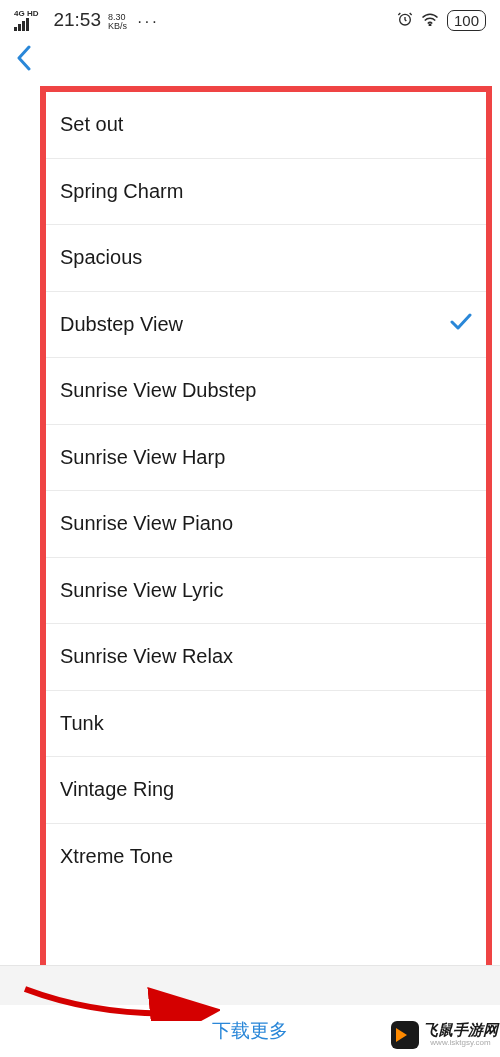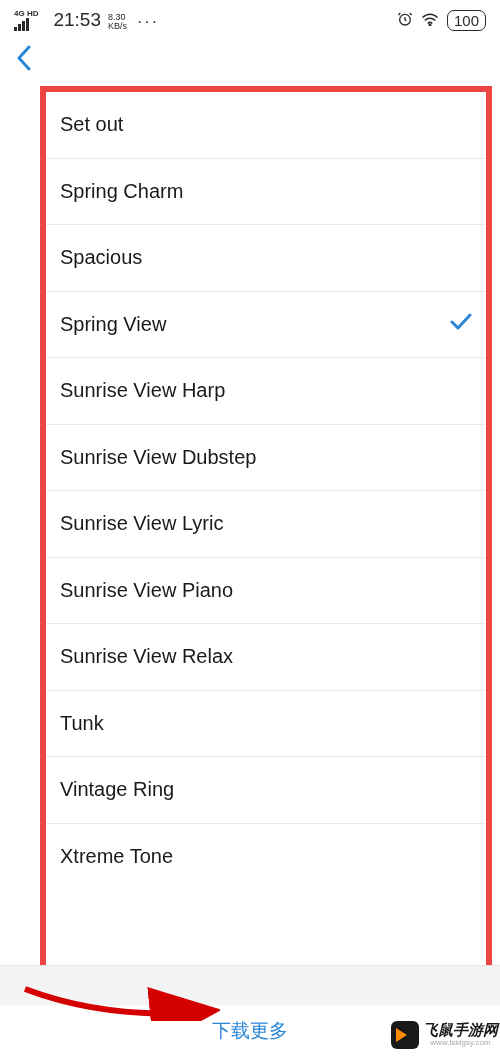--- a/index.html
+++ b/index.html
@@ -267,36 +267,36 @@
       <div class="row">
         <span class="row-label">Set out</span>
       </div>
       <div class="row">
         <span class="row-label">Spring Charm</span>
       </div>
       <div class="row">
         <span class="row-label">Spacious</span>
       </div>
       <div class="row selected">
-        <span class="row-label">Spring View</span>
+        <span class="row-label">Dubstep View</span>
         <span class="check"><svg width="22" height="18" viewBox="0 0 22 18" fill="none" stroke="#2a87d8" stroke-width="3" stroke-linecap="round" stroke-linejoin="round">
             <path d="M2 9 L8 15 L20 2"></path>
           </svg></span>
       </div>
       <div class="row">
+        <span class="row-label">Sunrise View Dubstep</span>
+      </div>
+      <div class="row">
         <span class="row-label">Sunrise View Harp</span>
       </div>
       <div class="row">
-        <span class="row-label">Sunrise View Dubstep</span>
+        <span class="row-label">Sunrise View Piano</span>
       </div>
       <div class="row">
         <span class="row-label">Sunrise View Lyric</span>
-      </div>
-      <div class="row">
-        <span class="row-label">Sunrise View Piano</span>
       </div>
       <div class="row">
         <span class="row-label">Sunrise View Relax</span>
       </div>
       <div class="row">
         <span class="row-label">Tunk</span>
       </div>
       <div class="row">
         <span class="row-label">Vintage Ring</span>
       </div>

